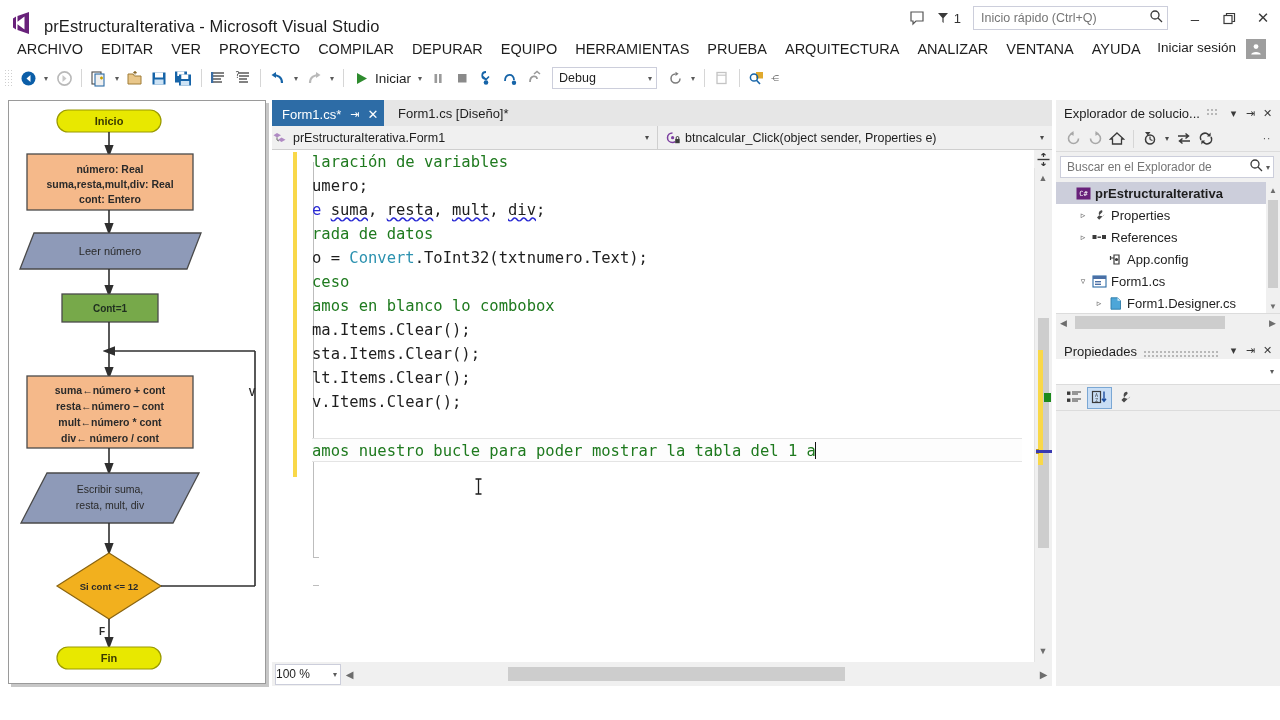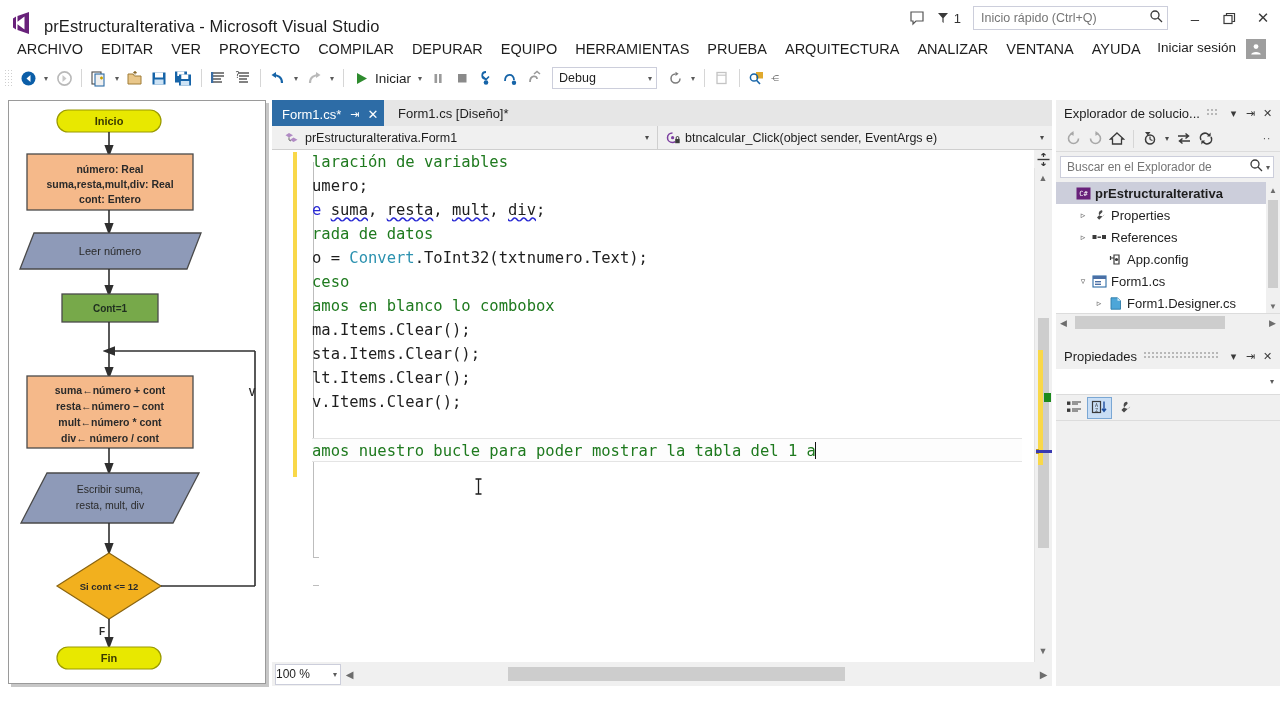--- a/index.html
+++ b/index.html
@@ -100,21 +100,21 @@
   .tab.inactive { left: 116px; background: #e6e6e6; color: #1e1e1e; }
   .tab .pin { margin-left: 9px; font-size: 11px; }
   .tab .x { margin-left: 8px; font-size: 13px; }
 
   .navbar {
     position: absolute; left: 0; top: 26px; width: 780px; height: 24px;
     background: #f0f0f0; border-bottom: 1px solid #cfcfcf; display: flex; align-items: center;
   }
   .nav-combo { height: 24px; display: flex; align-items: center; position: relative;
     font-size: 12.5px; color: #1e1e1e; }
-  .nav-left { width: 385px; padding-left: 12px; }
+  .nav-left { width: 385px; padding-left: 0; }
   .nav-right { width: 395px; padding-left: 6px; border-left: 1px solid #cfcfcf; }
   .nav-ico { width: 17px; height: 15px; margin-right: 4px; display:flex; align-items:center; justify-content:center;}
   .nav-caret { position:absolute; right: 8px; font-size: 8px; color: #4a4a4a; }
 
   .code-host {
     position: absolute; left: 0; top: 50px; width: 780px; height: 512px; background: #ffffff;
   }
   .code-gutter-pad { position:absolute; left:0; top:0; width: 18px; height: 512px; background:#ffffff; }
   .change-bar { position: absolute; left: 21px; top: 2px; width: 4px; height: 325px; background: #f9d849; }
   .code-lines {
@@ -542,21 +542,21 @@
       </div>
       <div class="nav-combo nav-right">
         <span class="nav-ico">
           <svg width="16" height="14" viewBox="0 0 16 14">
             <path d="M7.5 2 C4.6 2 2.5 4 2.5 6.7 C2.5 9.4 4.6 11.4 7.5 11.4 C8.6 11.4 9.6 11.1 10.3 10.6" fill="none" stroke="#7c3fa0" stroke-width="1.5"></path>
             <path d="M6 6.7 A1.6 1.6 0 1 1 9.2 6.7 A1.6 1.6 0 1 1 6 6.7" fill="#7c3fa0"></path>
             <rect x="10.2" y="8" width="4.5" height="4.2" fill="#3a3a3a"></rect>
             <path d="M11.2 8 V6.8 A1.3 1.3 0 0 1 13.8 6.8 V8" fill="none" stroke="#3a3a3a" stroke-width="1"></path>
           </svg>
         </span>
-        <span>btncalcular_Click(object sender, EventArgs e)</span>
+        <span>btncalcular_Click(object sender, Properties e)</span>
         <span class="nav-caret">▾</span>
       </div>
     </div>
 
     <div class="code-host">
       <div class="code-gutter-pad"></div>
       <div class="change-bar"></div>
       <div class="indent-guide"></div>
       <div class="ig-tick" style="top:407px;"></div>
       <div class="ig-tick" style="top:435px;"></div>
@@ -742,21 +742,21 @@
     </div>
 
     <div class="se-hscroll">
       <span class="se-ha">◀</span>
       <span class="se-htrack">
         <span class="se-hthumb"></span>
       </span>
       <span class="se-ha">▶</span>
     </div>
 
-    <div class="pane-head" style="margin-top:12px;">
+    <div class="pane-head" style="margin-top:2px;align-items:flex-end;">
       <span class="pane-title">Propiedades</span>
       <span class="pane-dots"></span>
       <span class="pane-btn">▾</span>
       <span class="pane-btn">⇥</span>
       <span class="pane-btn">✕</span>
     </div>
 
     <div class="prop-value">
       <span></span>
       <span class="cc">▾</span>

